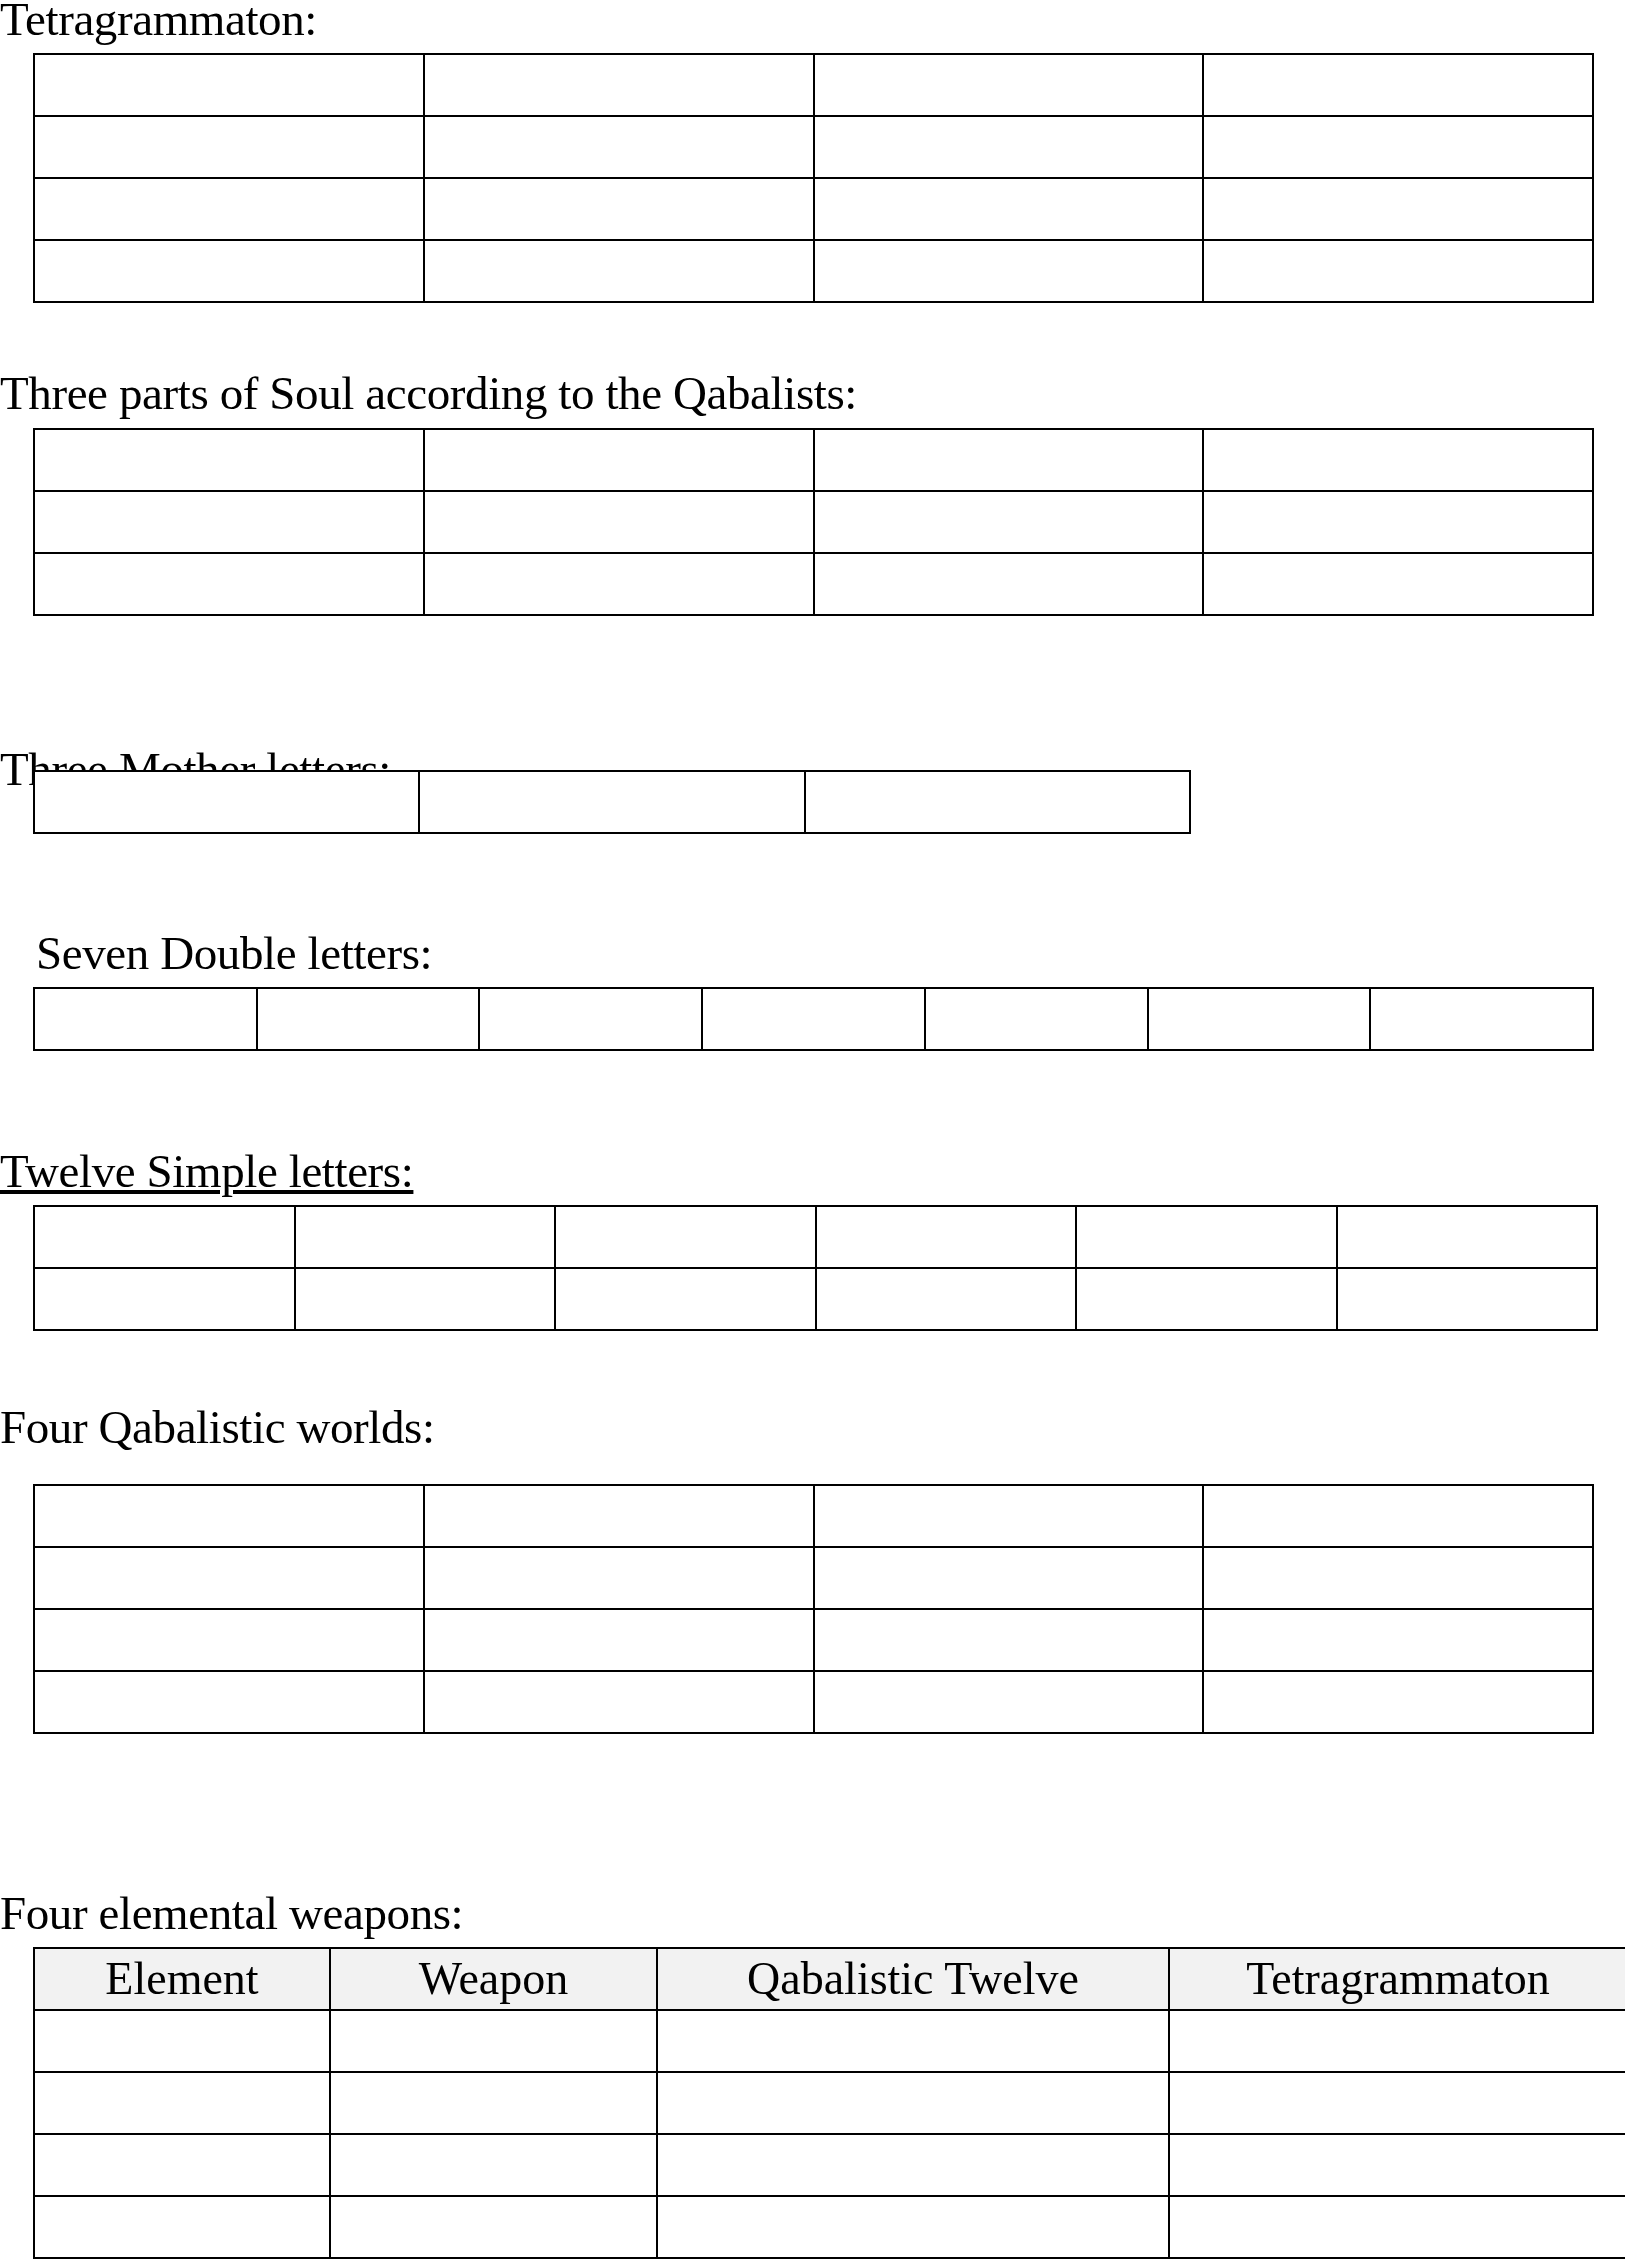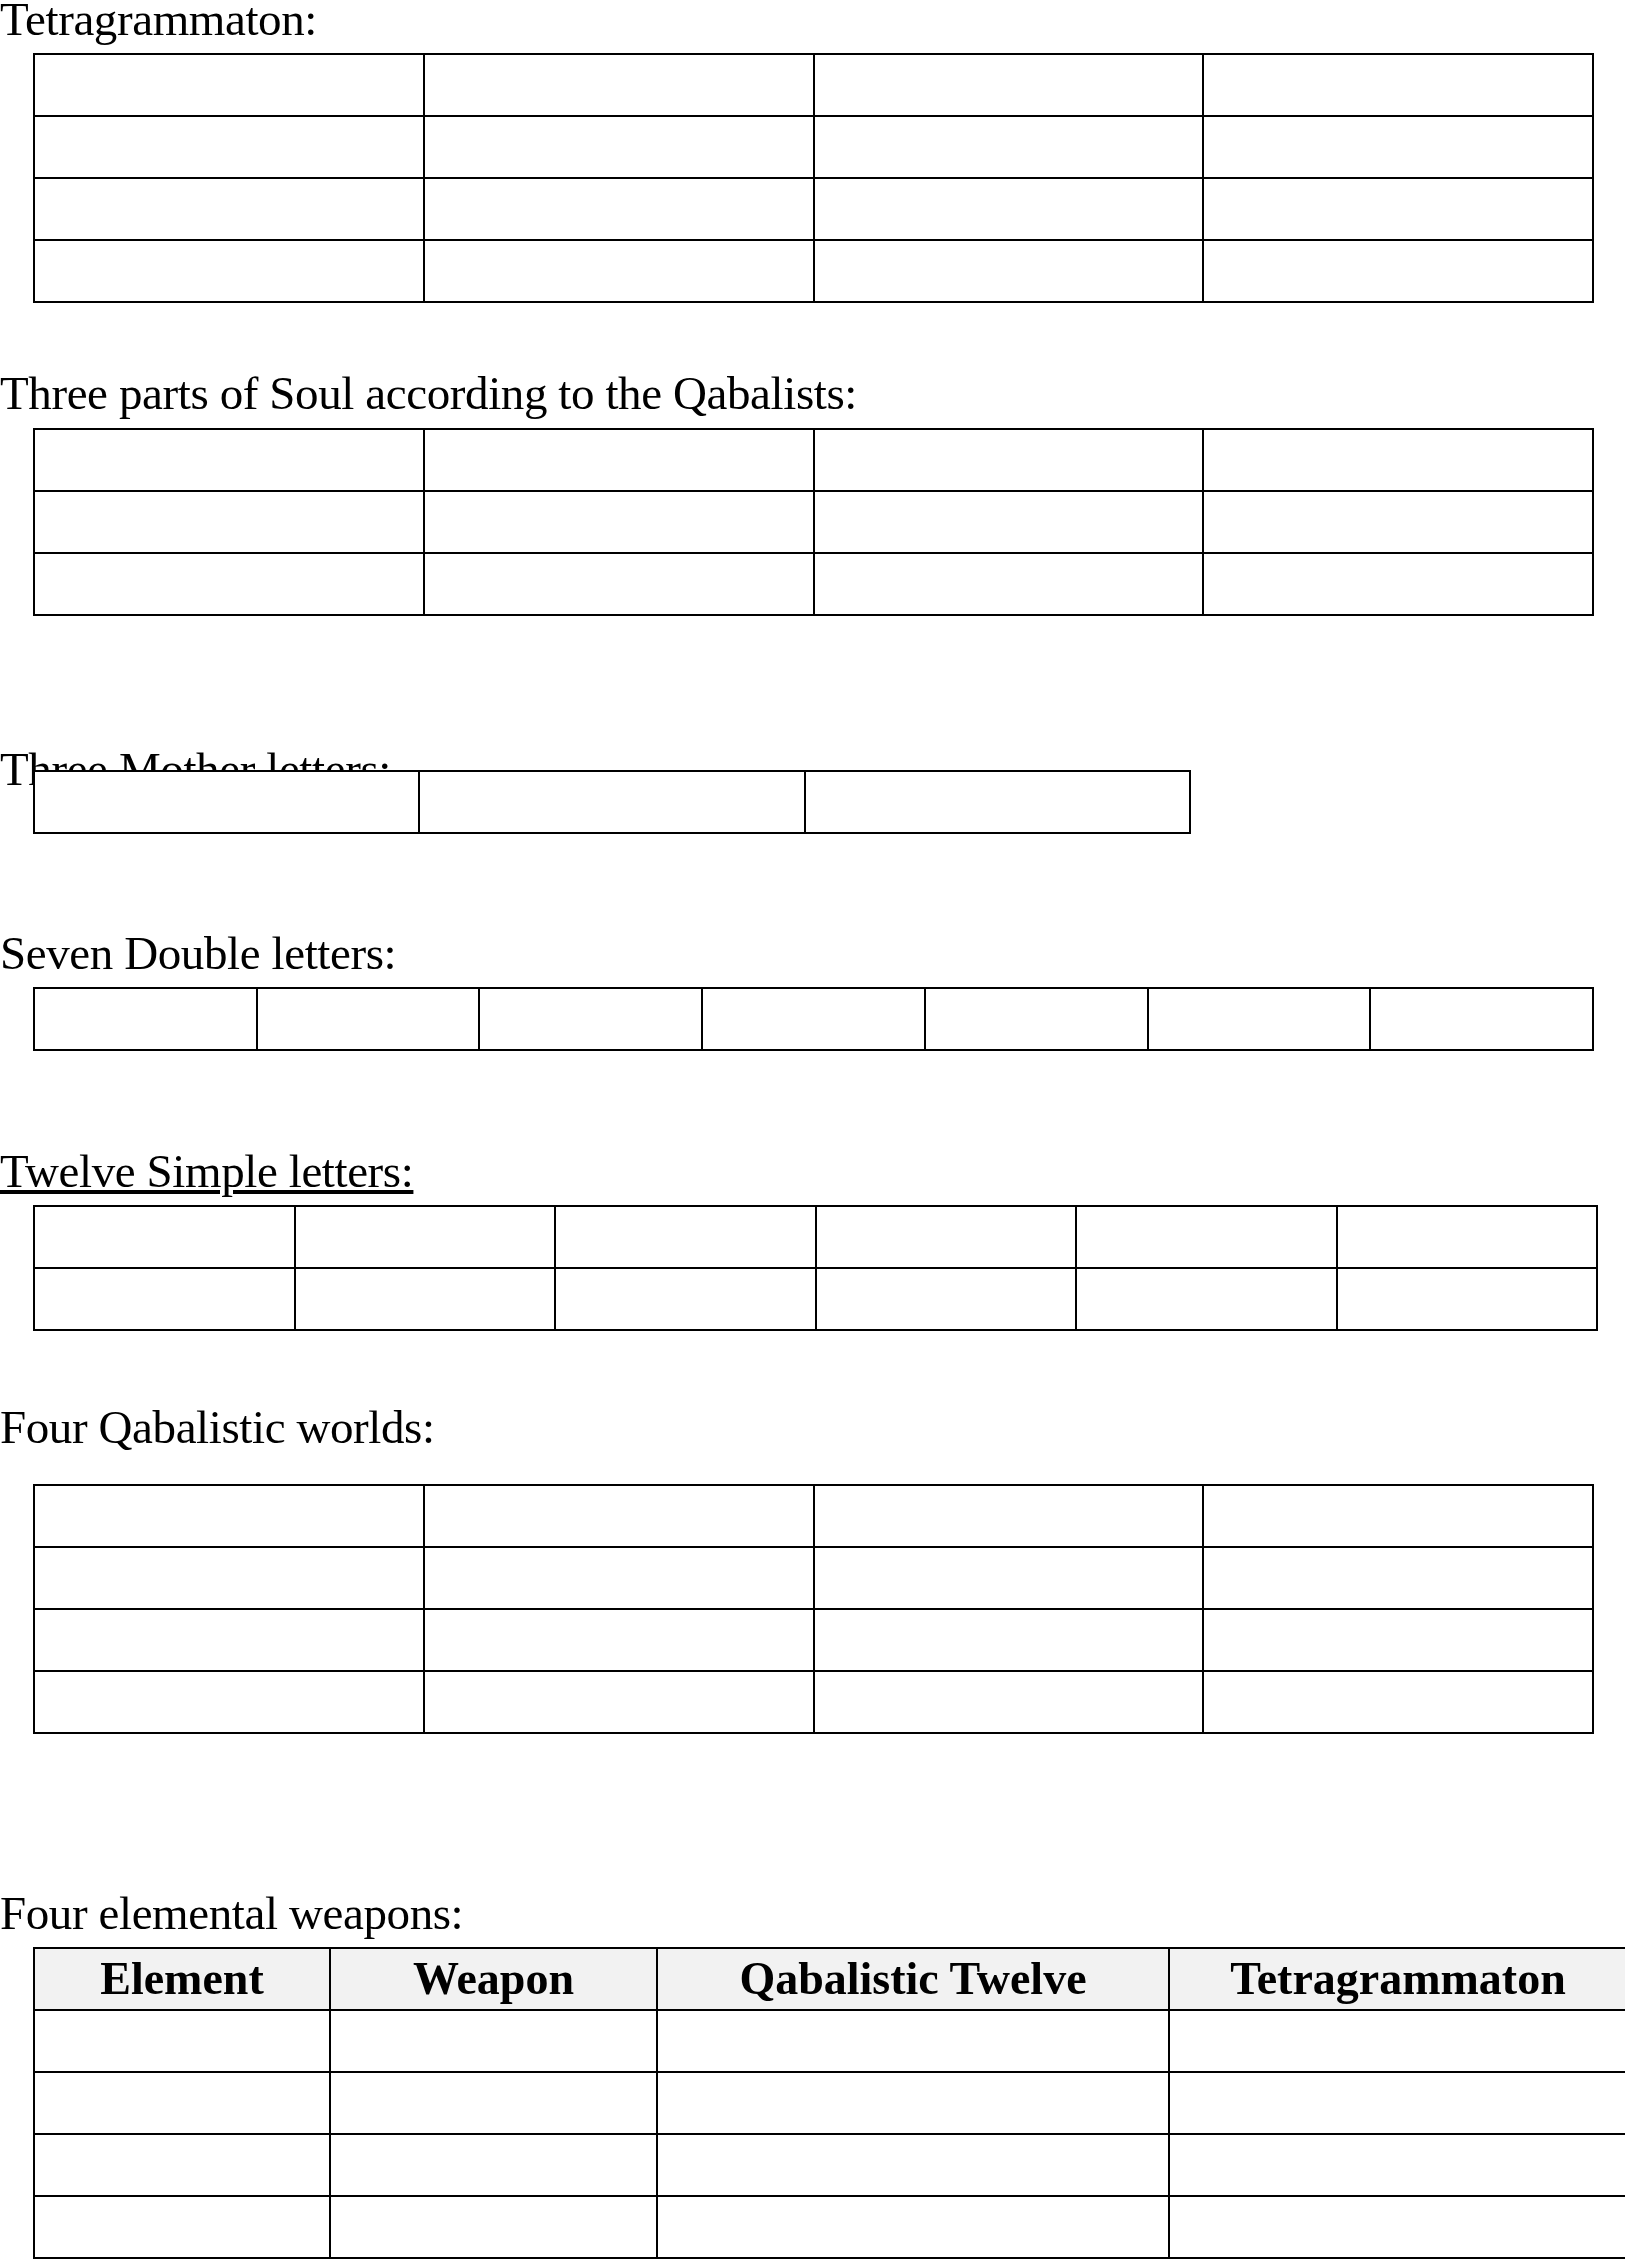--- a/index.html
+++ b/index.html
@@ -31,21 +31,21 @@
       table-layout: fixed;
       border: 2.2px solid #000000;
     }
     table.grid td, table.grid th {
       border: 2.2px solid #000000;
       padding: 0;
       background: #ffffff;
     }
     table.grid th {
       background: #f2f2f2;
-      font-weight: bold;
+      font-weight: normal;
       font-size: 46px;
       line-height: 46px;
       text-align: center;
       vertical-align: middle;
       white-space: nowrap;
     }
   </style>
 </head>
 <body>
 
@@ -107,21 +107,21 @@
 <table class="grid" style="left:33px; top:770px; width:1158px;">
   <tbody>
     <tr style="height:62px;">
       <td></td>
         <td></td>
         <td></td>
     </tr>
   </tbody>
 </table>
 
-<h2 class="heading" style="top:930px;">Seven Double letters:</h2>
+<h2 class="heading" style="top:930px;margin-left:36px;">Seven Double letters:</h2>
 <table class="grid" style="left:33px; top:987px; width:1561px;">
   <tbody>
     <tr style="height:62px;">
       <td></td>
         <td></td>
         <td></td>
         <td></td>
         <td></td>
         <td></td>
         <td></td>

